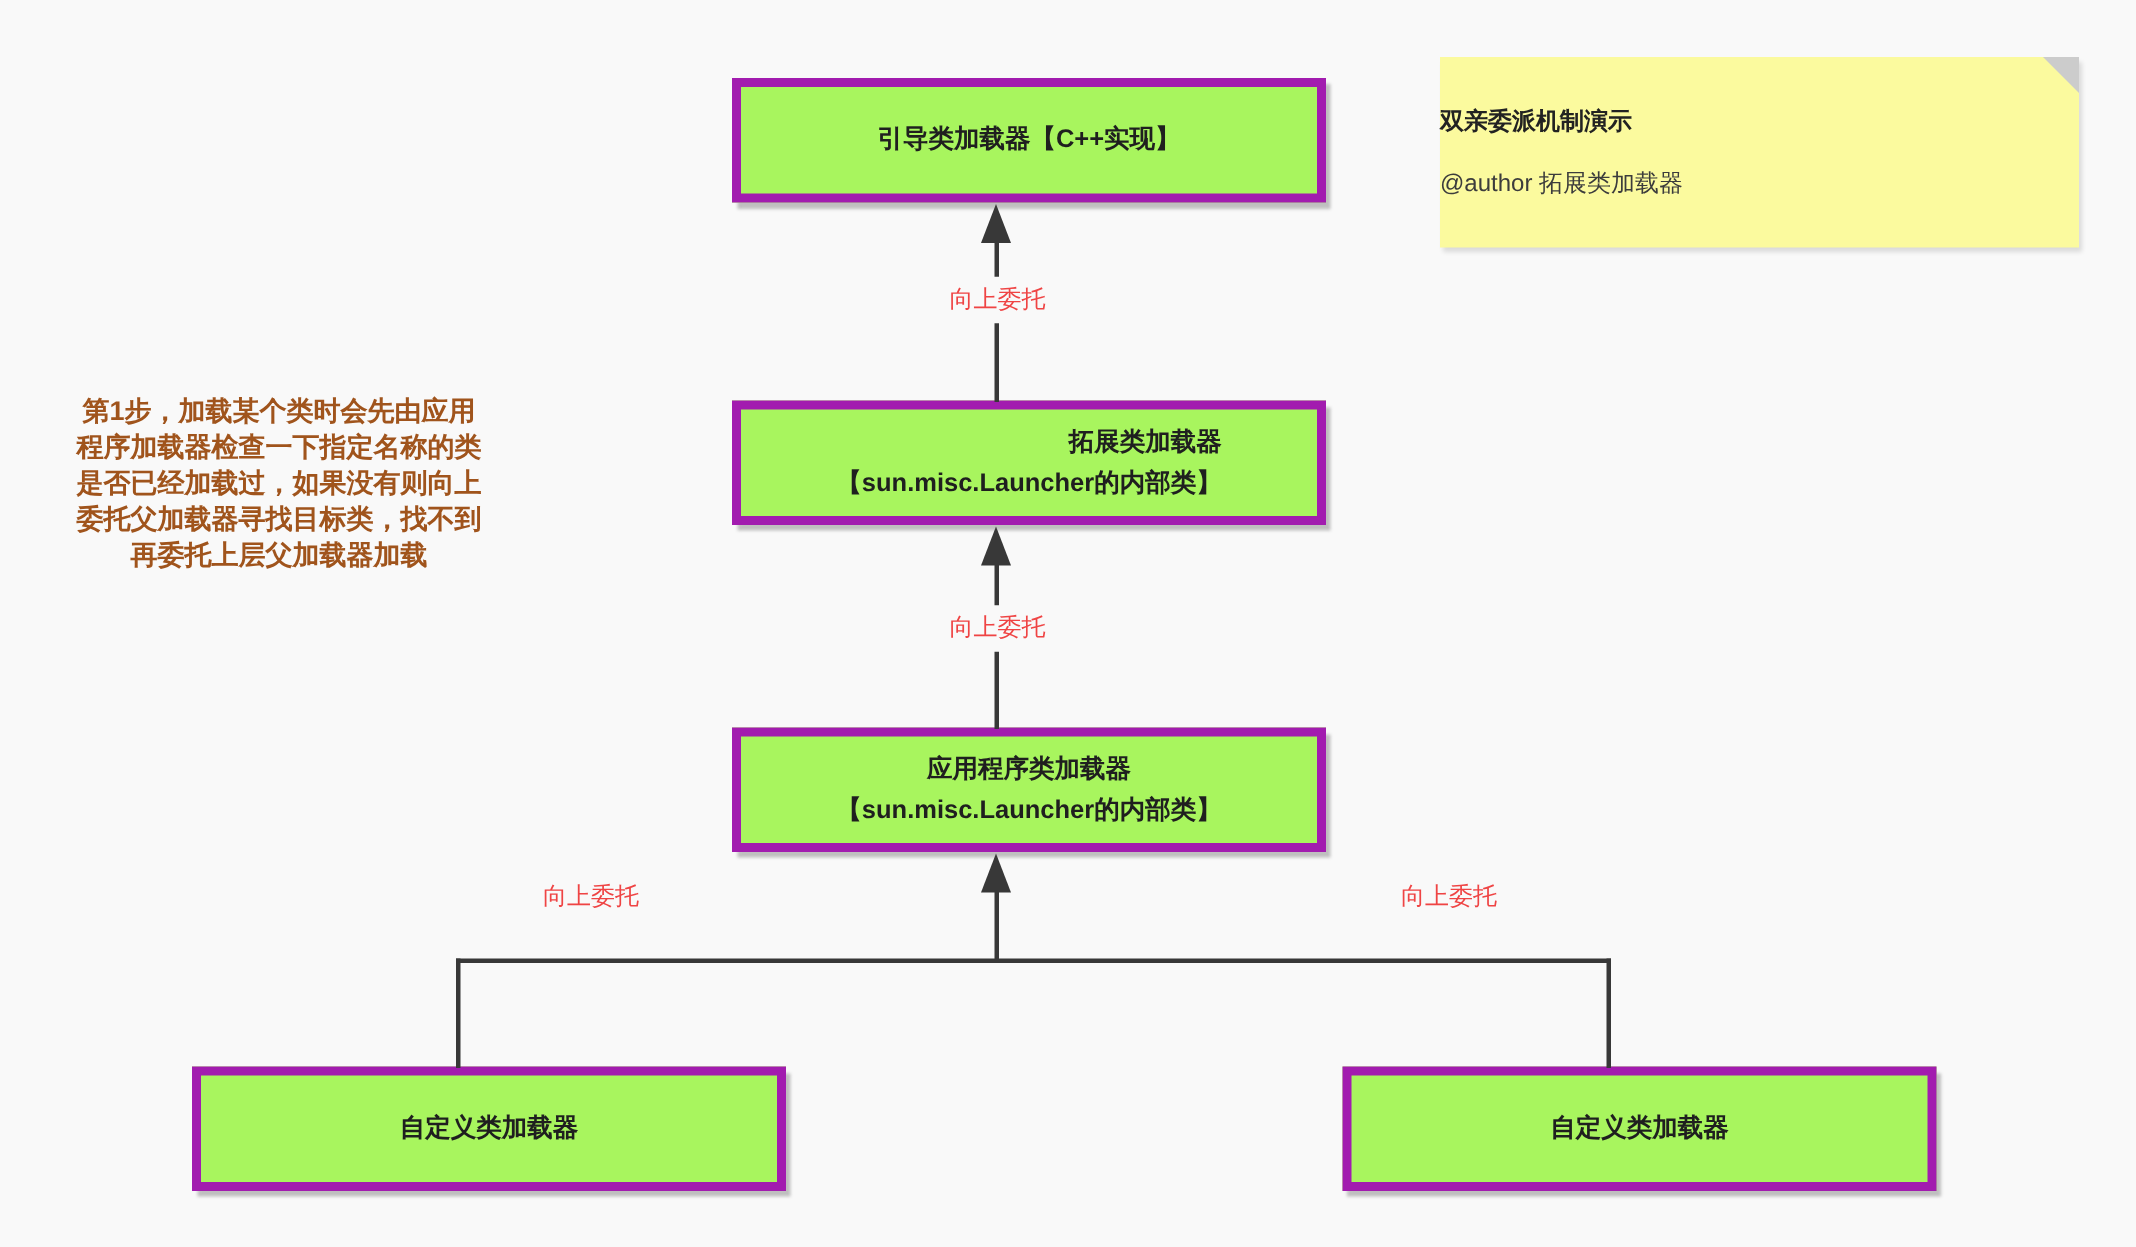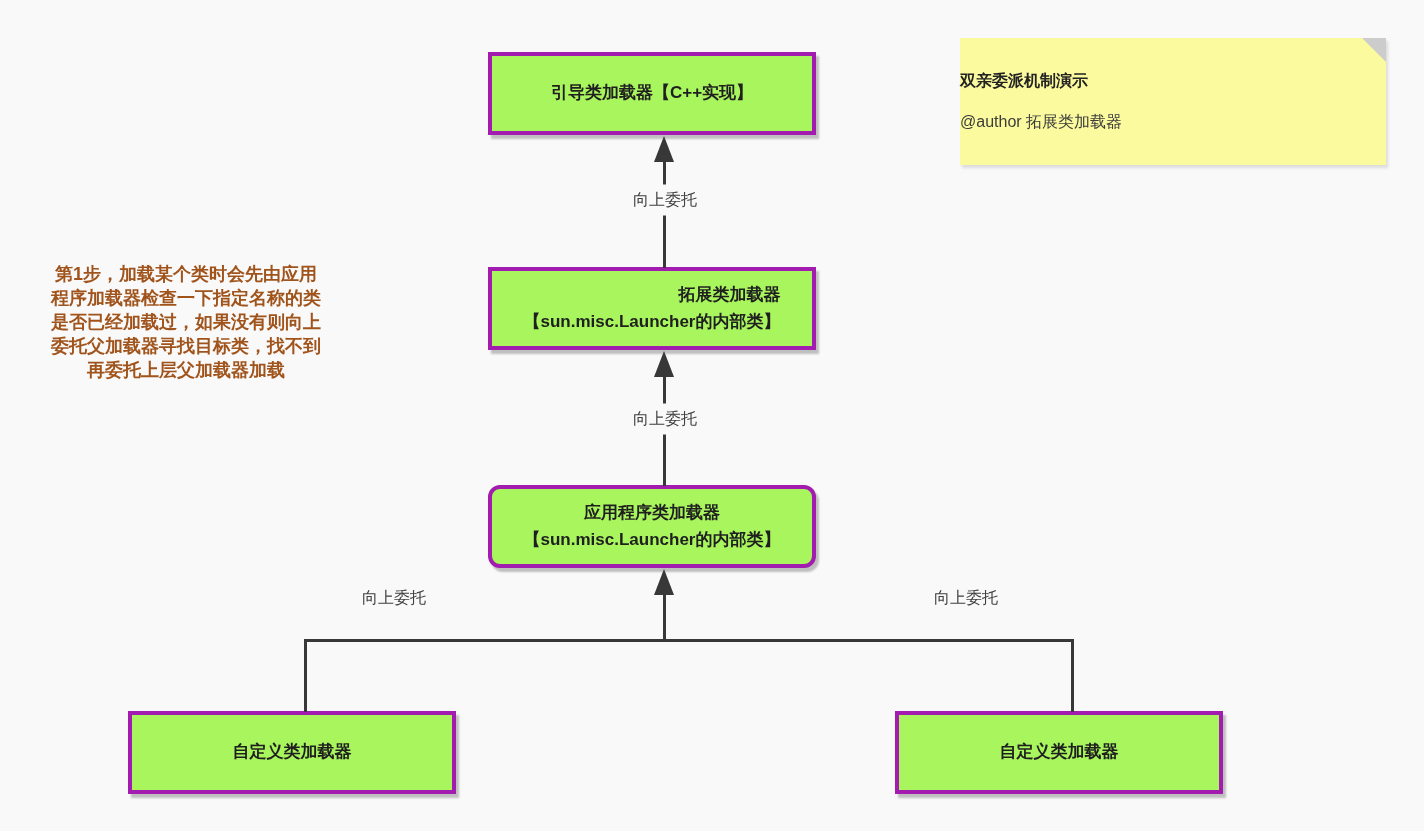--- a/index.html
+++ b/index.html
@@ -11,38 +11,38 @@
   }
   .canvas {
     position: relative;
     width: 1424px;
     height: 831px;
     background: #f9f9f9;
   }
   
   .node {
     position: absolute;
-    width: 328px;
+    width: 396px;
     height: 83px;
     background: #a8f55e;
-    border: 4px solid #a21caf;
+    border: 6px solid #a21caf;
     display: flex;
     align-items: center;
     justify-content: center;
     text-align: center;
     font-weight: bold;
     font-size: 17px;
     line-height: 1.55;
     color: #1f1f1f;
     white-space: pre-line;
     box-shadow: 3px 4px 2px rgba(120,120,120,0.45);
   }
   .node-bootstrap   { left: 488px; top: 52px;  }
   .node-extension   { left: 488px; top: 267px; text-align: right; }
-  .node-application { left: 488px; top: 485px; border-radius: 12px; }
+  .node-application { left: 488px; top: 485px; }
   .node-custom-left  { left: 128px; top: 711px; }
   .node-custom-right { left: 895px; top: 711px; }
 
   
   .note {
     position: absolute;
     left: 960px; top: 38px;
     width: 426px; height: 127px;
     background: #fbfa9e;
     display: flex;
@@ -97,21 +97,21 @@
   }
   .arrowhead-1 { left: 654px; top: 136px; }
   .arrowhead-2 { left: 654px; top: 351px; }
   .arrowhead-3 { left: 654px; top: 569px; }
 
   
   .edge-label {
     position: absolute;
     transform: translate(-50%, -50%);
     font-size: 16px;
-    color: #404040;
+    color: #ef4444;
     background: #f9f9f9;
     padding: 5px 9px;
     white-space: nowrap;
   }
   .edge-label-top    { left: 665px; top: 200px; }
   .edge-label-middle { left: 665px; top: 419px; }
   .edge-label-left   { left: 394px; top: 598px; }
   .edge-label-right  { left: 966px; top: 598px; }
 </style>
 </head>

